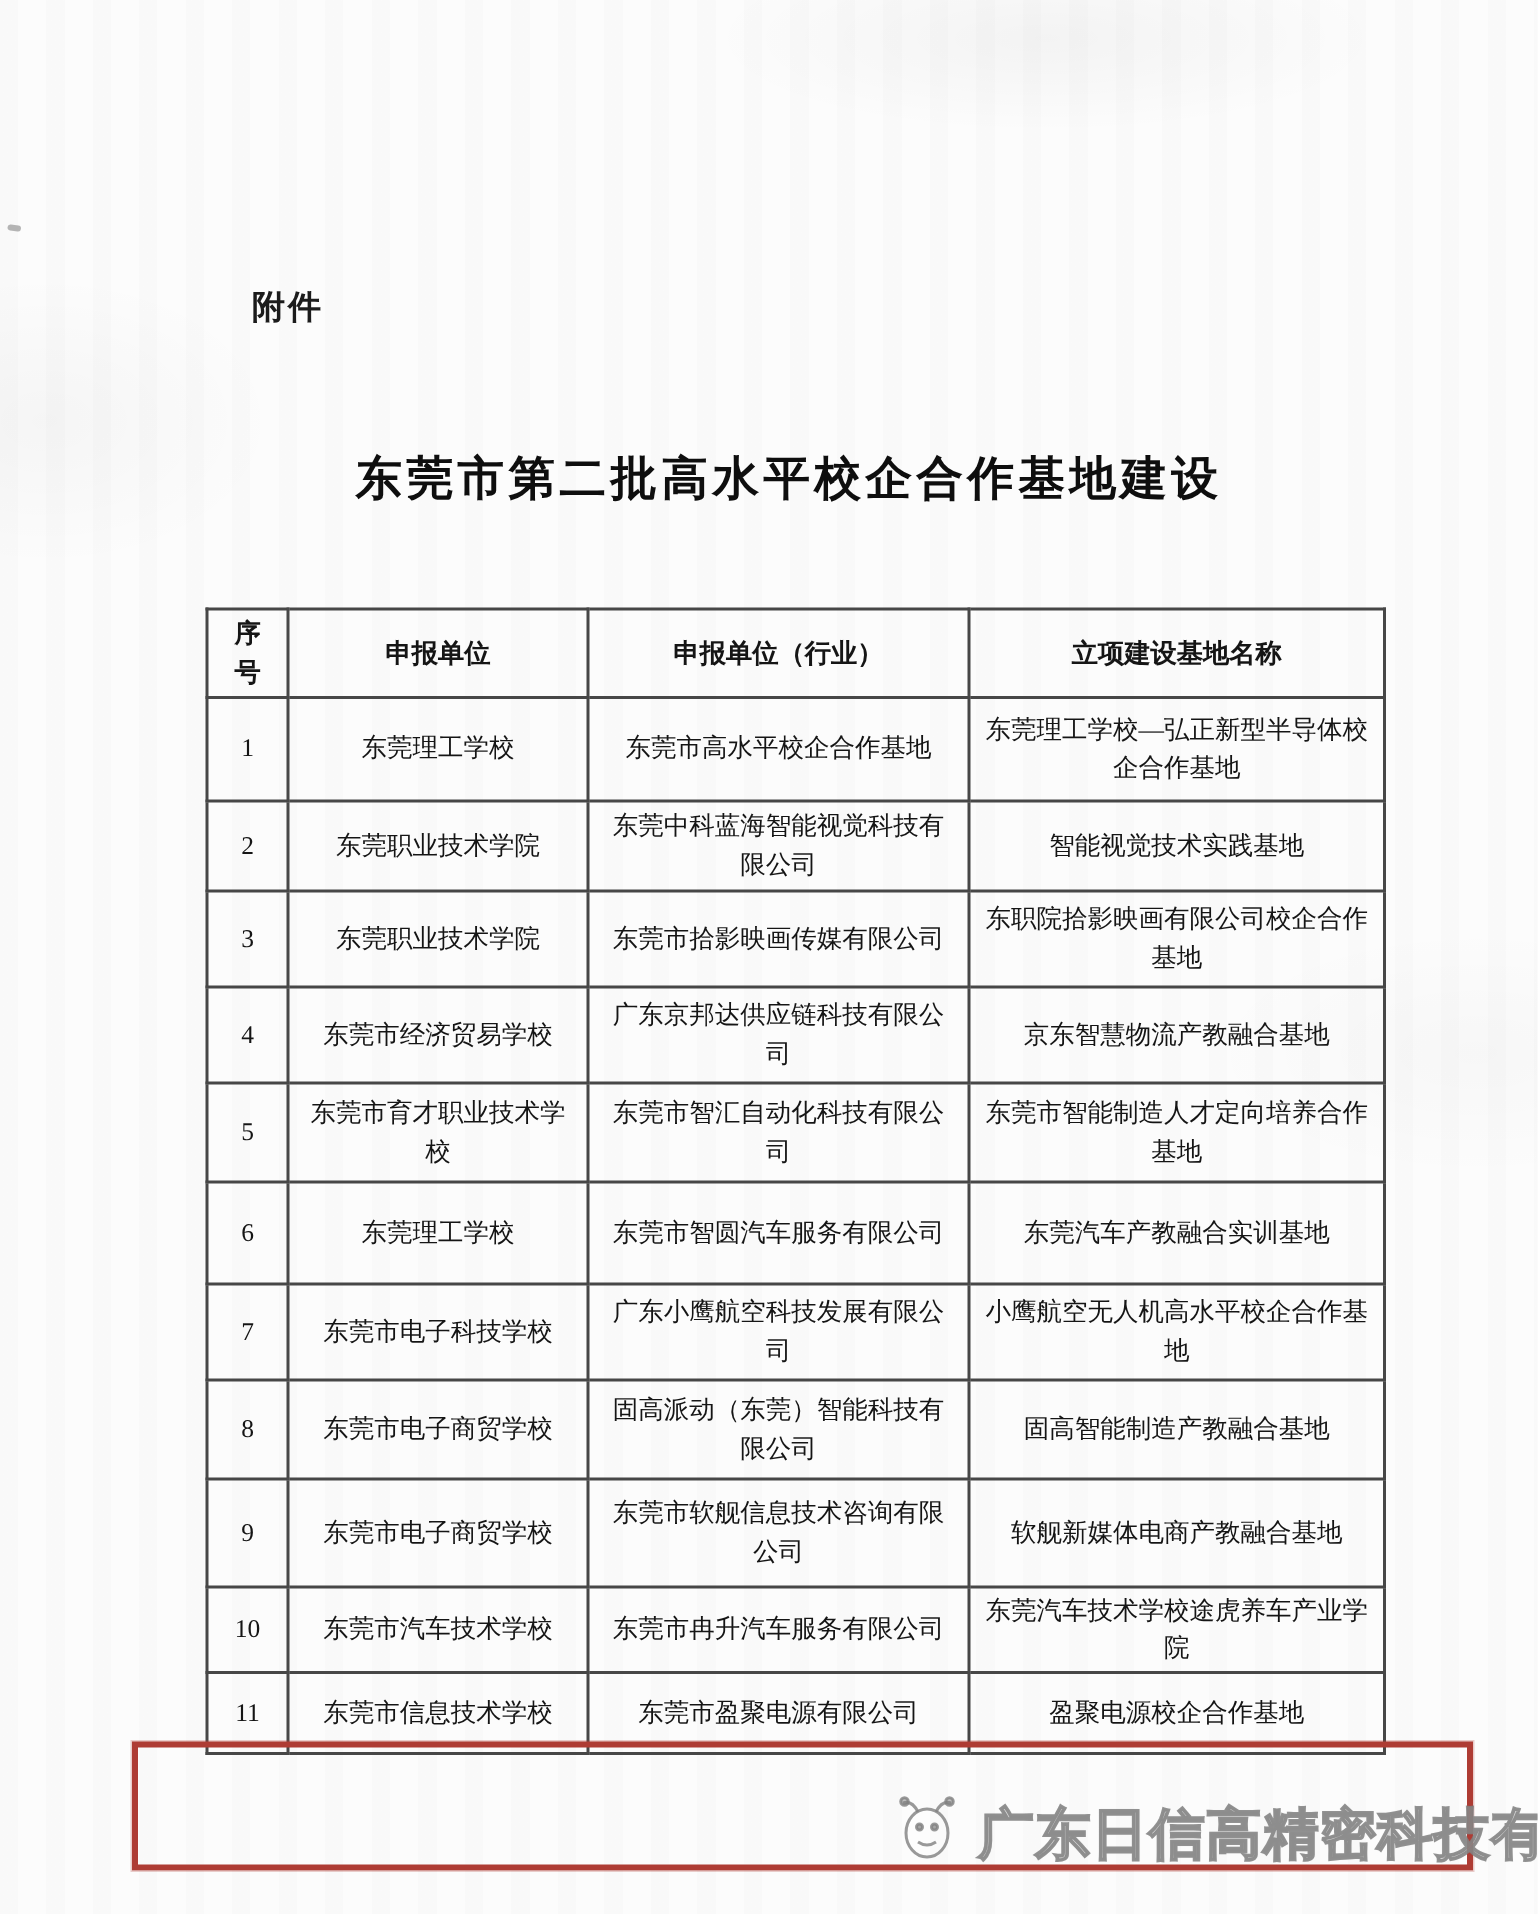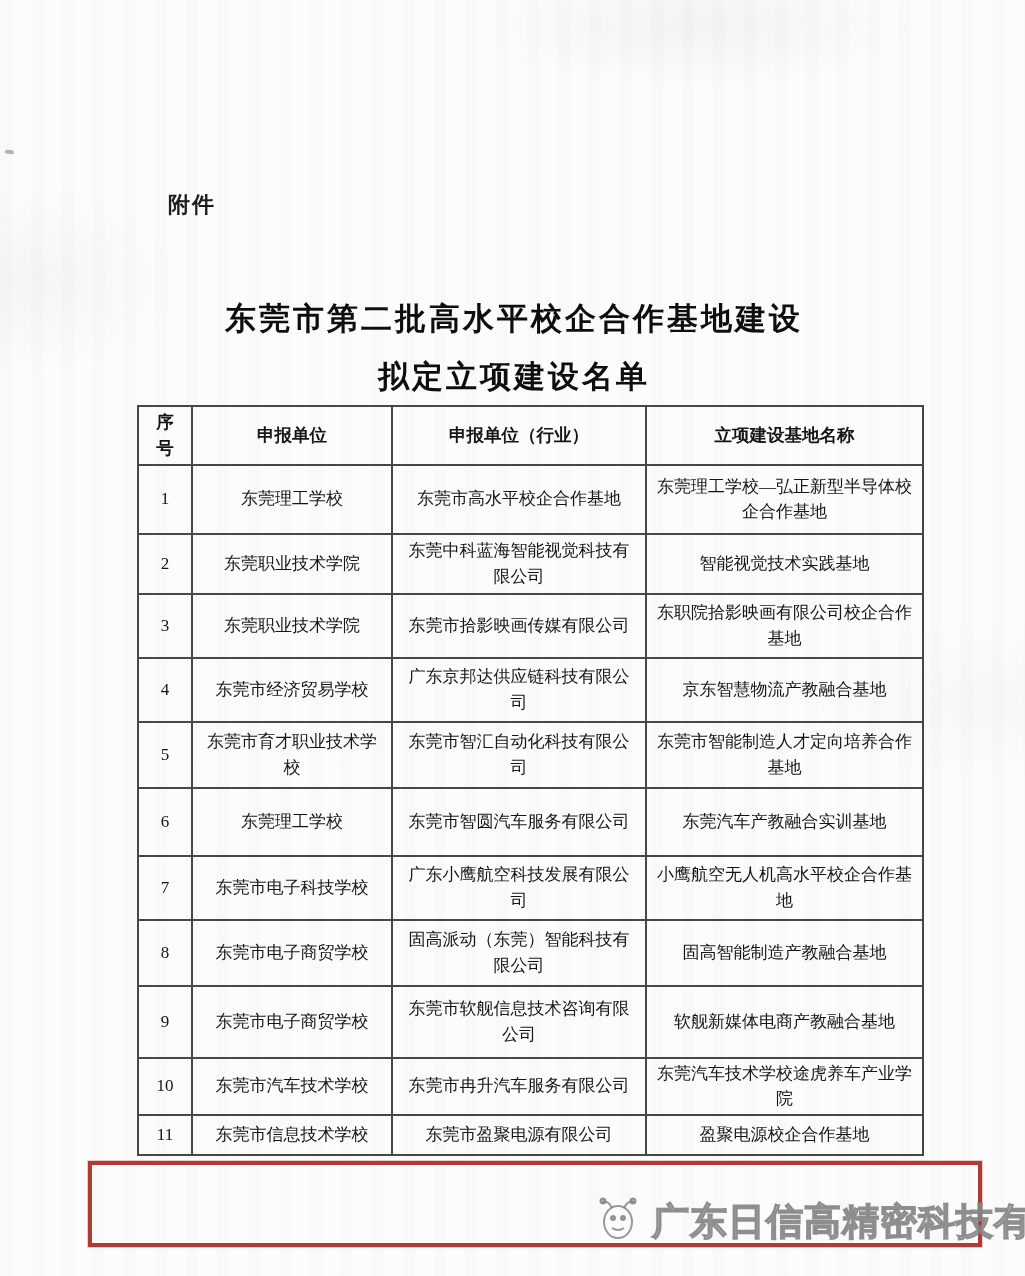--- a/index.html
+++ b/index.html
@@ -22,21 +22,21 @@
     position:absolute;left:5px;top:150px;width:9px;height:4px;
     background:rgba(95,95,95,0.45);border-radius:2px;transform:rotate(8deg);z-index:2;
   }
   .attachment{
     position:absolute;left:148px;top:190px;z-index:3;
     font-size:22px;font-weight:600;letter-spacing:2px;
     font-family:"Liberation Sans","DejaVu Sans",sans-serif;
     margin-left:20px;
   }
   .title{
-    position:absolute;left:104px;top:290px;width:820px;z-index:3;
+    position:absolute;left:116px;top:290px;width:820px;z-index:3;
     text-align:center;font-size:31px;font-weight:bold;letter-spacing:3px;
     line-height:58px;color:#0e0e0e;
     font-family:"Liberation Sans","DejaVu Sans",sans-serif;
   }
   table.list{
     position:absolute;left:137px;top:405px;width:785px;z-index:3;
     border-collapse:collapse;table-layout:fixed;
   }
   col.c-no{width:54px;}
   col.c-school{width:200px;}
@@ -72,21 +72,20 @@
 </style>
 </head>
 <body>
 
 <div class="speck"></div>
 
 <div class="attachment">附件</div>
 
 <div class="title">
   <div>东莞市第二批高水平校企合作基地建设</div>
-  <div>拟定立项建设名单</div>
 </div>
 
 <table class="list">
   <colgroup>
     <col class="c-no">
       <col class="c-school">
       <col class="c-company">
       <col class="c-base">
   </colgroup>
   <tbody>
@@ -149,21 +148,21 @@
     <td>东莞市电子商贸学校</td>
     <td>东莞市软舰信息技术咨询有限公司</td>
     <td>软舰新媒体电商产教融合基地</td>
   </tr>
   <tr style="height:44px;">
     <td>10</td>
     <td>东莞市汽车技术学校</td>
     <td>东莞市冉升汽车服务有限公司</td>
     <td>东莞汽车技术学校途虎养车产业学院</td>
   </tr>
-  <tr style="height:40px;">
+  <tr style="height:54px;">
     <td>11</td>
     <td>东莞市信息技术学校</td>
     <td>东莞市盈聚电源有限公司</td>
     <td>盈聚电源校企合作基地</td>
   </tr>
 </tbody>
   </table>
 
 <div class="highlight-box"></div>
 

